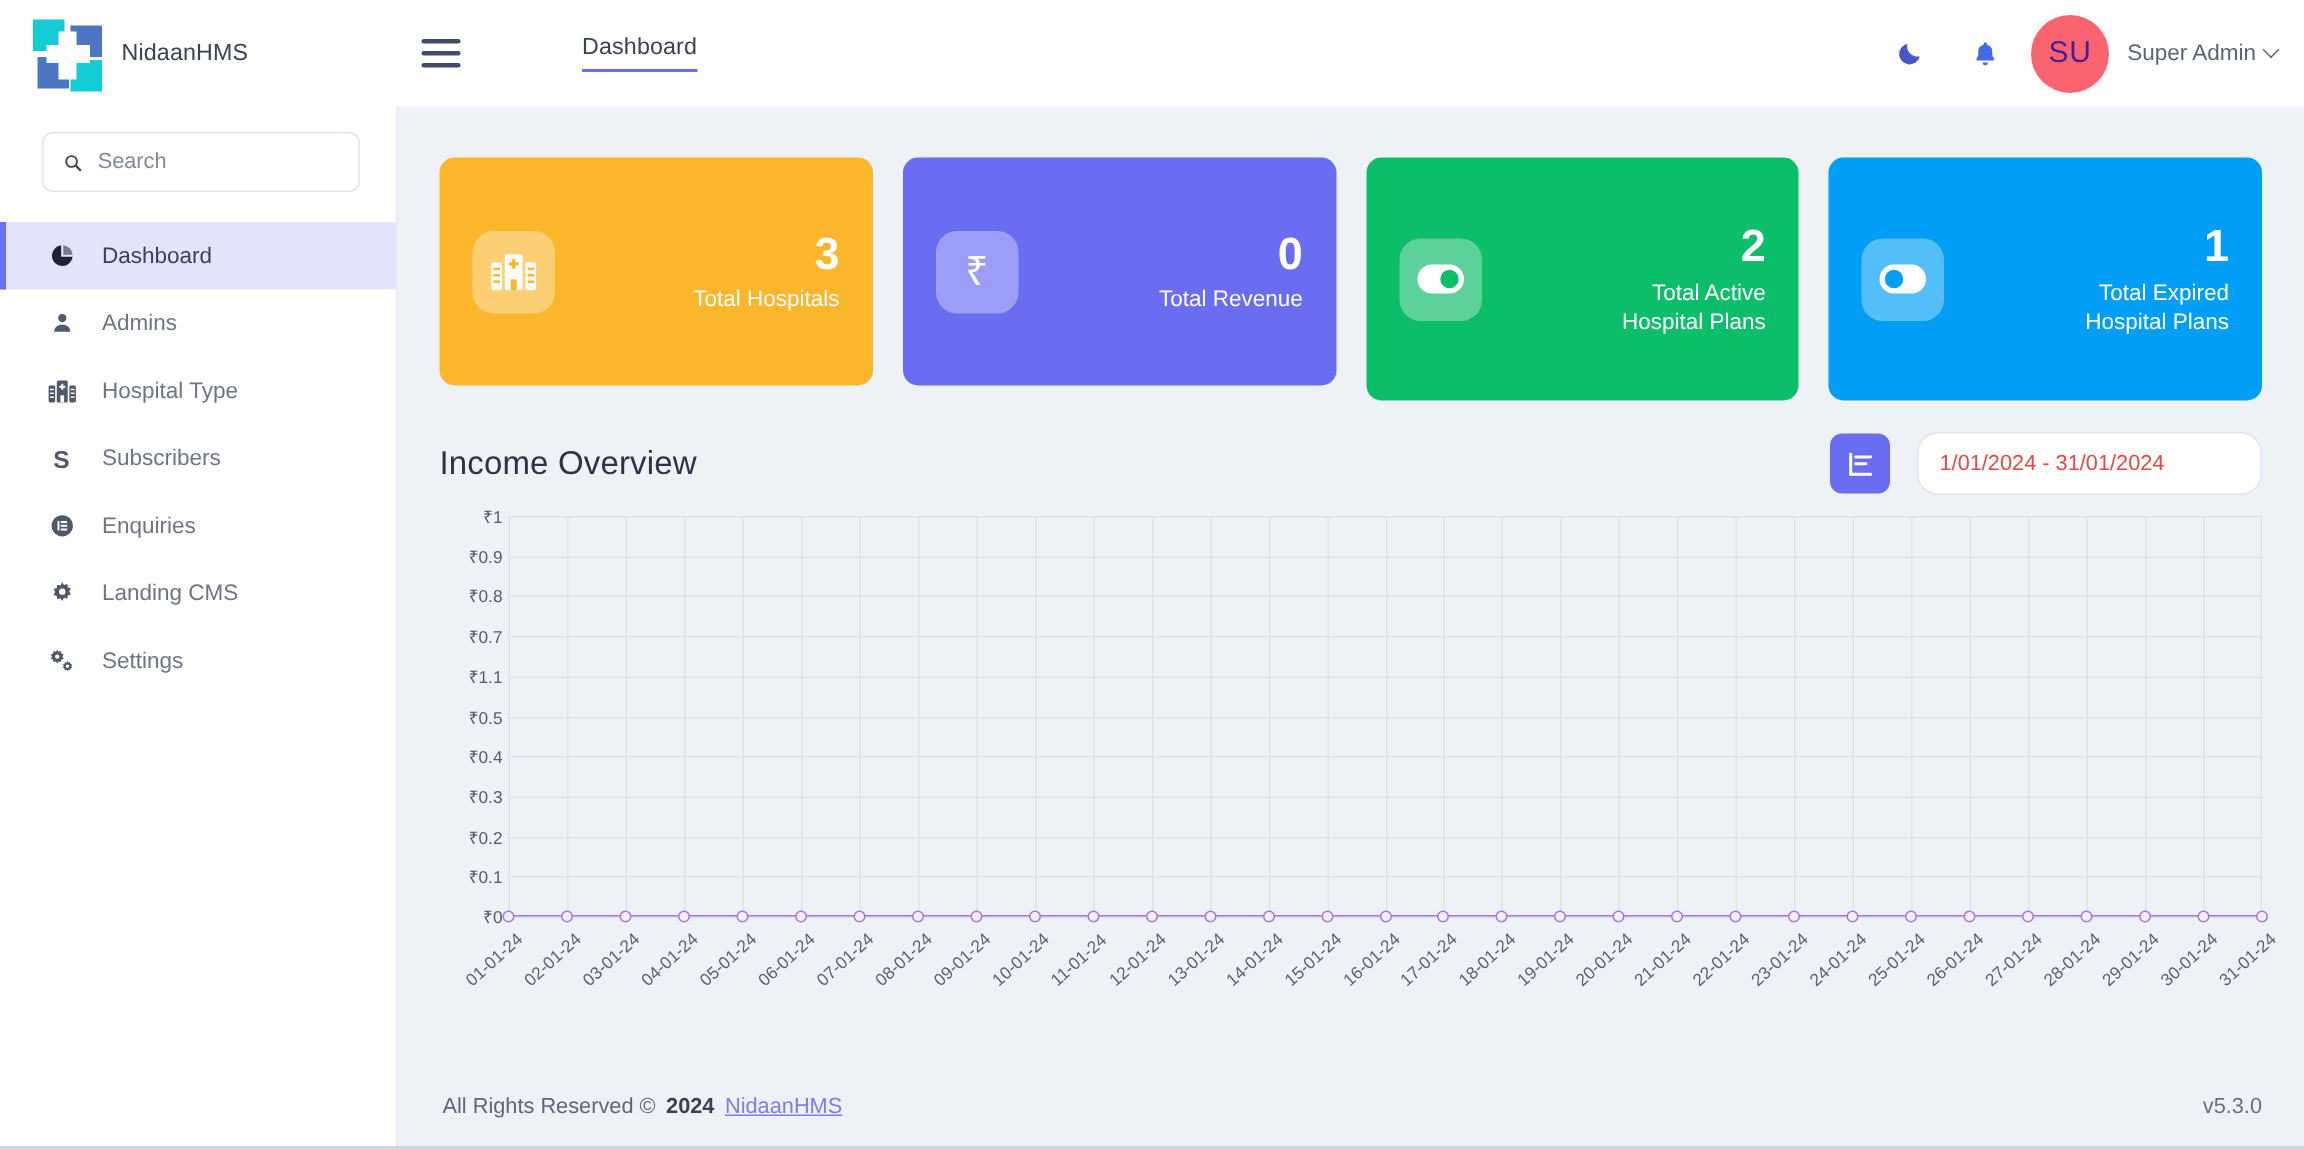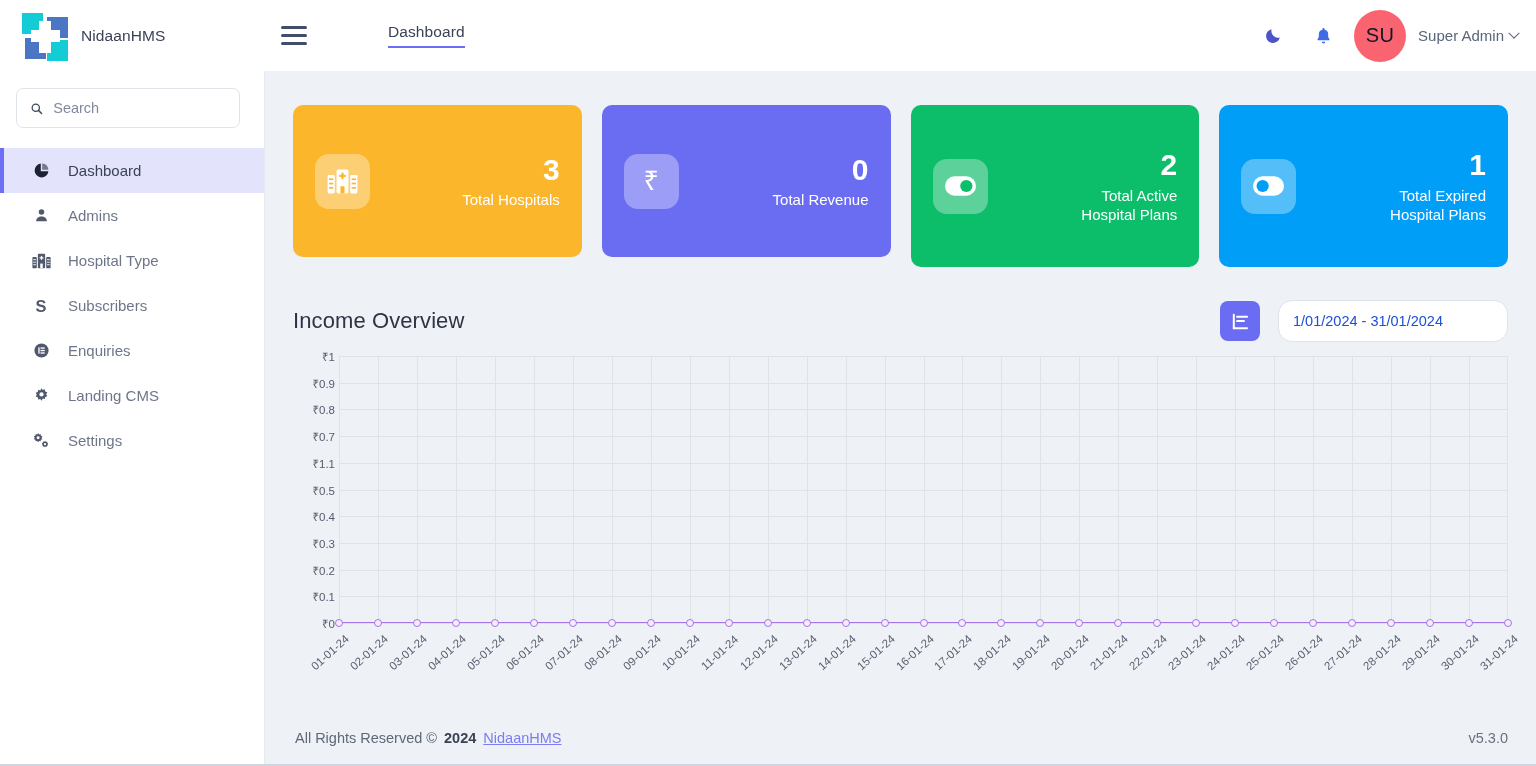--- a/index.html
+++ b/index.html
@@ -33,35 +33,35 @@
   .hamburger span { display: block; height: 3px; width: 26px; background: #414d6b; border-radius: 2px; }
 
   .nav-tab {
     margin-left: 73px; font-size: 15.5px; color: #3c4257;
     padding-bottom: 5px; border-bottom: 2.5px solid #6d6ef6; cursor: pointer; letter-spacing:.1px;
   }
 
   .top-right { margin-left: auto; display: flex; align-items: center; padding-right: 18px; gap: 0; }
   .icon-btn { width: 50px; height: 50px; display: flex; align-items: center; justify-content: center; cursor: pointer; }
   .avatar {
-    width: 52px; height: 52px; border-radius: 50%; background: #fa6470; color: #0f172a;
+    width: 52px; height: 52px; border-radius: 50%; background: #fa6470; color: #4c1d95;
     display: flex; align-items: center; justify-content: center; font-size: 20px; margin-left: 6px;
     letter-spacing: .5px;
   }
   .user-name { margin-left: 12px; font-size: 15px; color: #5b6579; display: flex; align-items: center; gap: 6px; cursor: pointer; }
   .chev { display:inline-block; width: 8px; height: 8px; border-right: 1.8px solid #5b6579; border-bottom: 1.8px solid #5b6579;
           transform: rotate(45deg) translate(-2px,-2px); }
 
   
   .body-row { display: flex; flex: 1 1 auto; min-height: 0; }
 
   
   .sidebar { width: 265px; flex: 0 0 265px; background: #fff; border-right: 1px solid #e6e9ef;
              padding-top: 17px; position: relative; }
-  .search-wrap { padding: 0 24px 12px 16px; }
+  .search-wrap { padding: 0 24px 12px 28px; }
   .search-box {
     display: flex; align-items: center; gap: 10px; height: 40px;
     border: 1px solid #dfe3ea; border-radius: 7px; padding: 0 13px; background: #fff;
   }
   .search-box input {
     border: none; outline: none; font-size: 14.5px; color: #6b7280;
     font-family: "Liberation Sans", sans-serif; width: 100%; background: transparent;
   }
   .search-box input::placeholder { color: #808a9b; }
 
@@ -92,28 +92,28 @@
   .card.h1 .card-icon { background: rgba(255,255,255,.35); }
   .card.h2 .card-icon { background: rgba(255,255,255,.33); }
   .card.h3 .card-icon { background: rgba(255,255,255,.33); }
   .card.h4 .card-icon { background: rgba(255,255,255,.33); }
   .card-text { flex: 1 1 auto; text-align: right; }
   .card-value { font-size: 30px; font-weight: bold; line-height: 1.15; }
   .card-label { font-size: 15px; line-height: 1.28; margin-top: 3px; white-space: pre-line; }
   .rupee { font-size: 27px; font-weight: 500; color: #fff; line-height: 1; }
 
   
-  .chart-head { display: flex; align-items: center; margin-top: 33px; gap: 44px; }
+  .chart-head { display: flex; align-items: center; margin-top: 21px; gap: 44px; }
   .chart-title { font-size: 22px; color: #2e3446; letter-spacing: .1px; }
   .chart-tools { margin-left: auto; display: flex; align-items: center; gap: 18px; }
   .chart-btn { width: 40px; height: 40px; border-radius: 8px; background: #6a6df2;
                display: flex; align-items: center; justify-content: center; cursor: pointer; }
   .date-range {
     width: 230px; height: 42px; border: 1px solid #dfe3ea; border-radius: 14px; background: #fff;
-    display: flex; align-items: center; padding: 0 14px; font-size: 14.5px; color: #1d4ed8; cursor: pointer;
+    display: flex; align-items: center; padding: 0 14px; font-size: 14.5px; color: #ef4444; cursor: pointer;
   }
 
   
   .plot { position: relative; margin-top: 14px; height: 305px; }
   .yaxis { position: absolute; left: 0; top: 0; width: 42px; height: 267px; }
   .ytick { position: absolute; right: 0; transform: translateY(-50%); font-size: 11.5px; color: #555b6e; white-space: nowrap; }
   .grid { position: absolute; left: 46px; right: 0; top: 0; height: 267px; }
   .hline { position: absolute; left: 0; right: 0; height: 1px; background: #dfe3e9; }
   .vline { position: absolute; top: 0; bottom: 0; width: 1px; background: #dfe3e9; }
   .series-line { position: absolute; left: 0; right: 0; height: 2px; background: #a974ea; }

